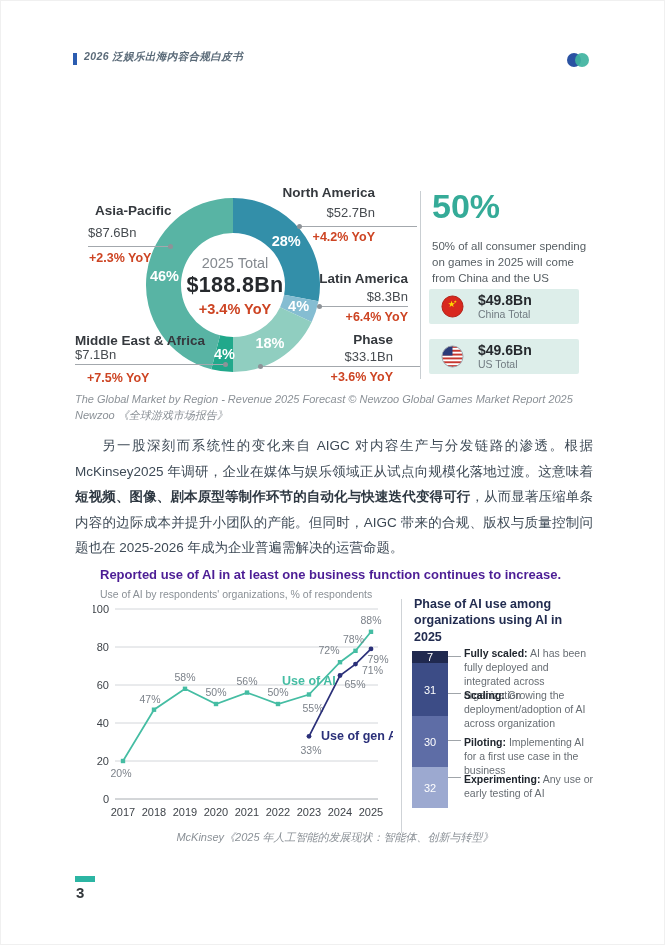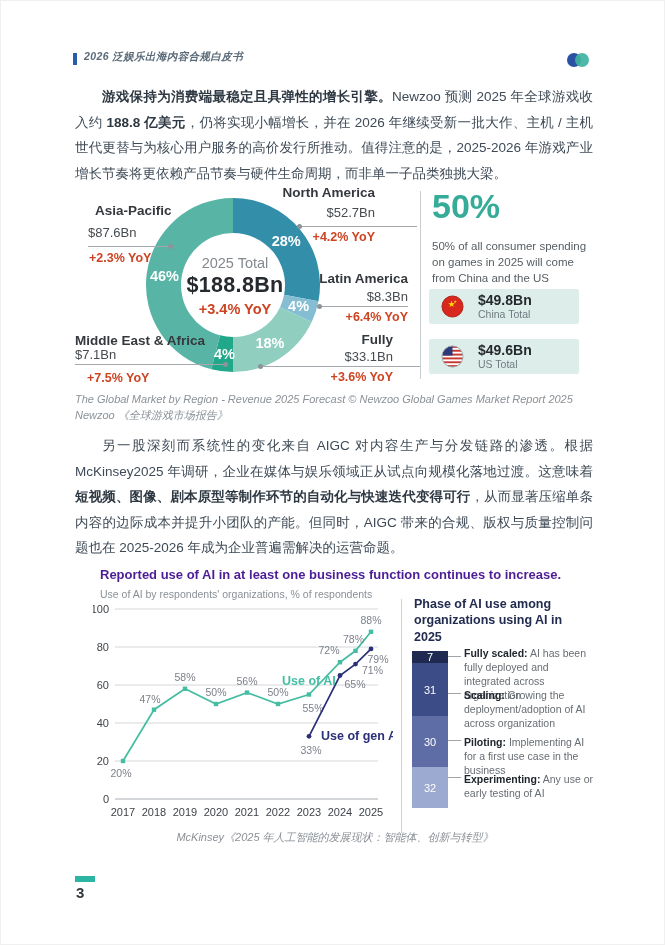--- a/index.html
+++ b/index.html
@@ -75,21 +75,20 @@
 
 <div class="page">
 
   <div class="hdr-bar"></div>
   <div class="hdr-title">2026 泛娱乐出海内容合规白皮书</div>
   <div class="logo">
     <div class="c1"></div>
     <div class="c2"></div>
   </div>
 
-  <p class="para" id="para1"><span class="b">游戏保持为消费端最稳定且具弹性的增长引擎。</span><span>Newzoo 预测 2025 年全球游戏收入约 </span><span class="b">188.8 亿美元</span><span>，仍将实现小幅增长，并在 2026 年继续受新一批大作、主机 / 主机世代更替与为核心用户服务的高价发行所推动。值得注意的是，2025-2026 年游戏产业增长节奏将更依赖产品节奏与硬件生命周期，而非单一子品类独挑大梁。</span></p>
 
   <div class="donut-section">
     <svg id="donut-svg" width="184" height="184" viewBox="0 0 184 184">
         <path d="M92.00,5.00 A87,87 0 0 1 177.46,108.30 L143.08,101.74 A52,52 0 0 0 92.00,40.00 Z" fill="#338fa9"></path>
         <path d="M177.46,108.30 A87,87 0 0 1 170.72,129.04 L139.05,114.14 A52,52 0 0 0 143.08,101.74 Z" fill="#85bdd2"></path>
         <path d="M170.72,129.04 A87,87 0 0 1 92.00,179.00 L92.00,144.00 A52,52 0 0 0 139.05,114.14 Z" fill="#90cec0"></path>
         <path d="M92.00,179.00 A87,87 0 0 1 70.36,176.27 L79.07,142.37 A52,52 0 0 0 92.00,144.00 Z" fill="#21a88b"></path>
         <path d="M70.36,176.27 A87,87 0 0 1 92.00,5.00 L92.00,40.00 A52,52 0 0 0 79.07,142.37 Z" fill="#58b4a4"></path>
         <text x="145.2" y="53.0" text-anchor="middle" class="donut-pct">28%</text>
         <text x="157.6" y="118.3" text-anchor="middle" class="donut-pct">4%</text>
@@ -111,21 +110,21 @@
     <div class="lbl-name ta-r" style="right:220px;top:2px;">North America</div>
     <div class="lbl-val ta-r" style="right:220px;top:22px;">$52.7Bn</div>
     <div class="leader dot-left" style="left:223px;top:43px;width:119px;"></div>
     <div class="lbl-yoy ta-r" style="right:220px;top:47px;">+4.2% YoY</div>
 
     <div class="lbl-name ta-r" style="right:187px;top:88px;">Latin America</div>
     <div class="lbl-val ta-r" style="right:187px;top:106px;">$8.3Bn</div>
     <div class="leader dot-left" style="left:243px;top:123px;width:90px;"></div>
     <div class="lbl-yoy ta-r" style="right:187px;top:127px;">+6.4% YoY</div>
 
-    <div class="lbl-name ta-r" style="right:202px;top:149px;">Fully</div>
+    <div class="lbl-name ta-r" style="right:202px;top:149px;">Phase</div>
     <div class="lbl-val ta-r" style="right:202px;top:166px;">$33.1Bn</div>
     <div class="leader dot-left" style="left:184px;top:183px;width:161px;"></div>
     <div class="lbl-yoy ta-r" style="right:202px;top:187px;">+3.6% YoY</div>
 
     <div class="lbl-name" style="left:0px;top:150px;">Middle East &amp; Africa</div>
     <div class="lbl-val" style="left:0px;top:164px;">$7.1Bn</div>
     <div class="leader dot-right" style="left:0px;top:181px;width:152px;"></div>
     <div class="lbl-yoy" style="left:12px;top:188px;">+7.5% YoY</div>
 
     <div class="vdiv" id="donut-div"></div>

